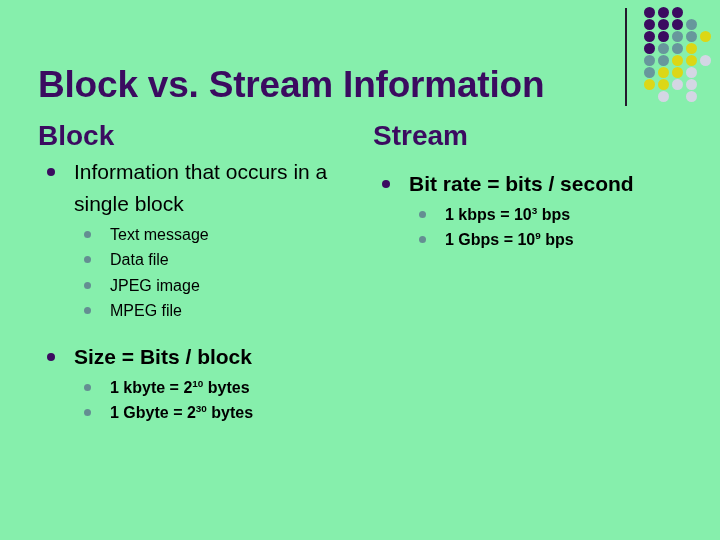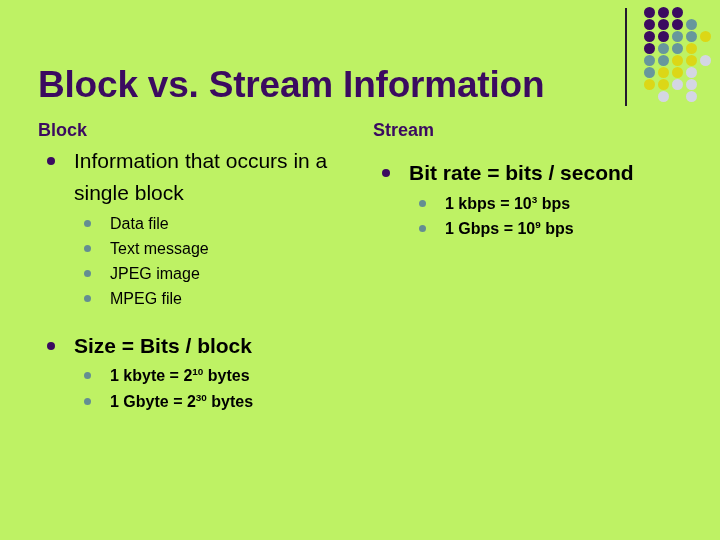--- a/index.html
+++ b/index.html
@@ -57,21 +57,21 @@
 
   
   .column {
     position: absolute;
     top: 120px;
   }
   #col-block  { left: 38px;  width: 330px; }
   #col-stream { left: 373px; width: 335px; }
 
   .col-heading {
-    font-size: 18px;
+    font-size: 28px;
     font-weight: bold;
     color: #3b0b60;
     margin: 0 0 4px 0;
     line-height: 1.15;
   }
 
   ul.l1, ul.l2 {
     list-style: none;
     margin: 0;
     padding: 0;
@@ -121,21 +121,21 @@
   .indent2 { display: block; padding-left: 52px; }
   sup { font-size: 0.62em; vertical-align: super; line-height: 0; }
 
   
   .group-gap { margin-top: 18px; font-weight: bold; }
   #col-stream .group-gap { margin-top: 16px; }
 </style>
 </head>
 <body>
 
-<div id="slide" style="background: #bef264;">
+<div id="slide" style="background: #86efac;">
 
   <div id="divider-line" style="background: rgb(36, 26, 46);"></div>
   <div id="dot-grid">
       <span class="dot" style="left: 0px; top: 0px; background: rgb(59, 11, 96);"></span>
       <span class="dot" style="left: 14px; top: 0px; background: rgb(59, 11, 96);"></span>
       <span class="dot" style="left: 28px; top: 0px; background: rgb(59, 11, 96);"></span>
       <span class="dot" style="left: 0px; top: 12px; background: rgb(59, 11, 96);"></span>
       <span class="dot" style="left: 14px; top: 12px; background: rgb(59, 11, 96);"></span>
       <span class="dot" style="left: 28px; top: 12px; background: rgb(59, 11, 96);"></span>
       <span class="dot" style="left: 42px; top: 12px; background: rgb(103, 151, 156);"></span>
@@ -172,25 +172,25 @@
 
     <ul class="l1">
 
       <li class="b1" style="color: rgb(0, 0, 0);">
         <span class="marker" style="background: rgb(59, 11, 96);"></span>
         <span>Information that occurs in a single block</span>
 
         <ul class="l2">
           <li class="b2" style="color: rgb(0, 0, 0);">
             <span class="marker" style="background: rgb(100, 142, 146);"></span>
+            <span>Text message</span>
+          </li>
+          <li class="b2" style="color: rgb(0, 0, 0);">
+            <span class="marker" style="background: rgb(100, 142, 146);"></span>
             <span>Data file</span>
-          </li>
-          <li class="b2" style="color: rgb(0, 0, 0);">
-            <span class="marker" style="background: rgb(100, 142, 146);"></span>
-            <span>Text message</span>
           </li>
           <li class="b2" style="color: rgb(0, 0, 0);">
             <span class="marker" style="background: rgb(100, 142, 146);"></span>
             <span>JPEG image</span>
           </li>
           <li class="b2" style="color: rgb(0, 0, 0);">
             <span class="marker" style="background: rgb(100, 142, 146);"></span>
             <span>MPEG file</span>
           </li>
         </ul>

